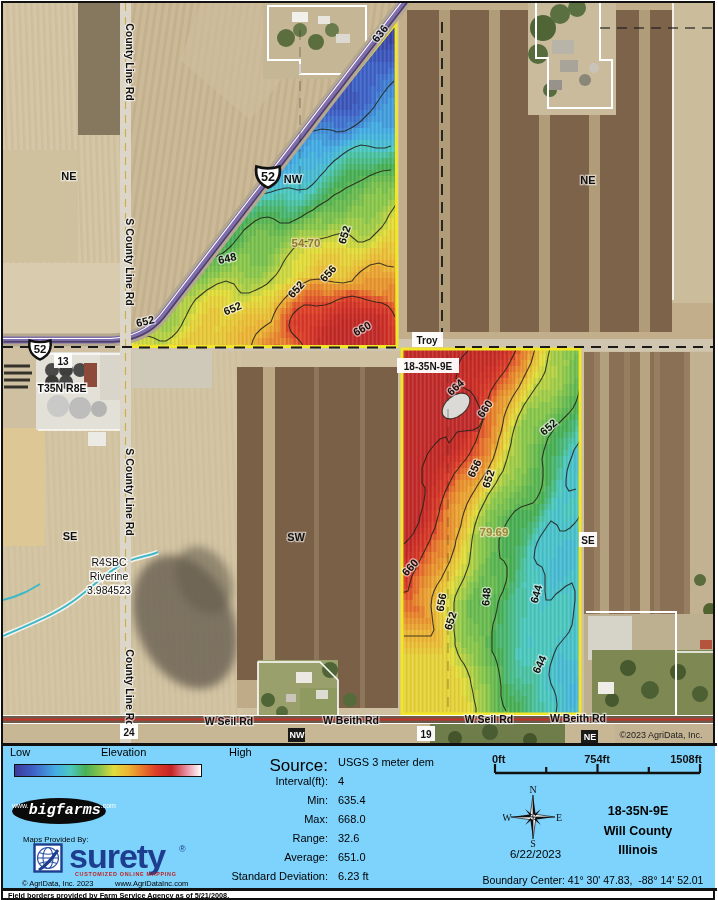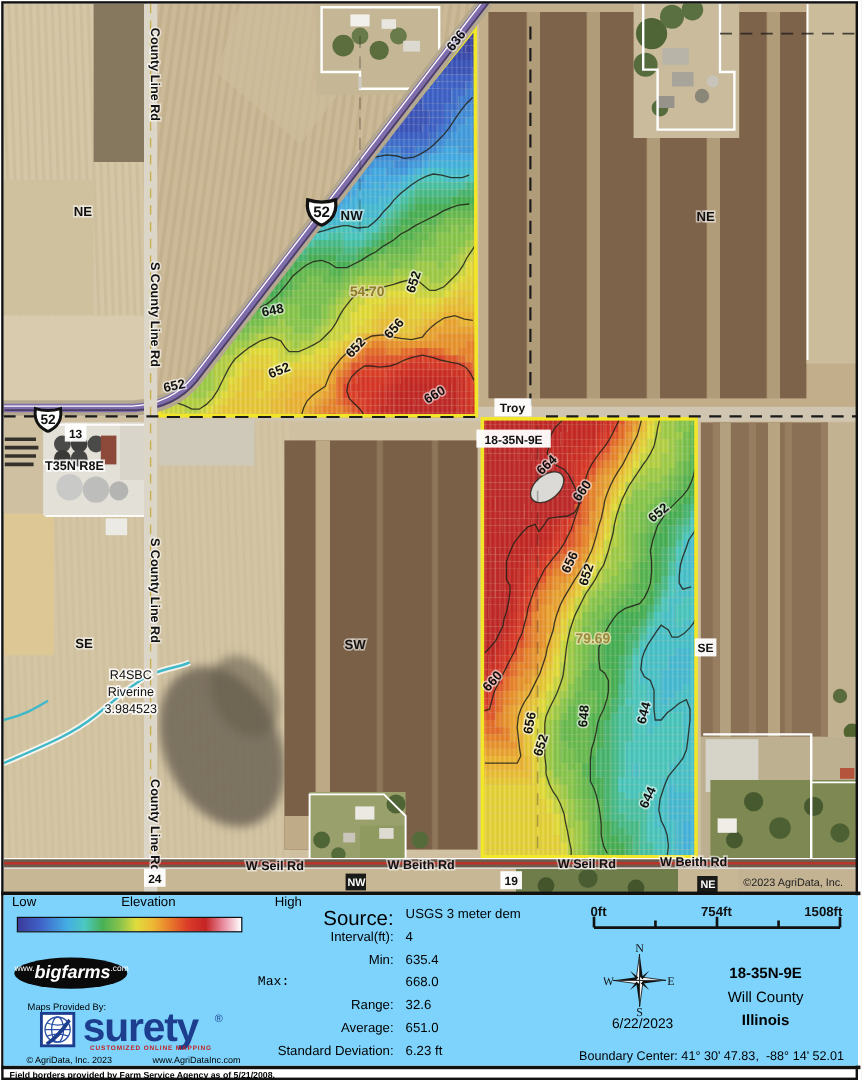--- a/index.html
+++ b/index.html
@@ -2051,45 +2051,45 @@
     </g>
   </svg>
 <div class="abs" style="left:1px;top:1px;width:710px;height:895px;border:2.5px solid #111;"></div>
 <div class="abs" style="left:1px;top:743px;width:716px;height:3px;background:#111;"></div>
 <div class="abs" style="left:1px;top:888px;width:716px;height:2.5px;background:#111;"></div>
 <div class="abs" style="left:3px;top:746px;width:712px;height:142px;background:#7dd3fc;">
     <div class="abs" style="left:7px;top:0px;font-size:11px;">Low</div>
     <div class="abs" style="left:76px;top:0px;font-size:11px;margin-left:22px;">Elevation</div>
     <div class="abs" style="left:186px;top:0px;font-size:11px;padding-left:40px;">High</div>
     <div class="abs" style="left:11px;top:18px;width:186px;height:11px;border:1.6px solid #111;background:linear-gradient(to right,#3a3a9a 0%,#3f62c8 10%,#44aee4 22%,#4cc8c0 30%,#48b054 38%,#8cc44c 46%,#e0dc3c 53%,#eeb434 61%,#e87c2c 68%,#dc3c28 76%,#c42424 84%,#e88ca0 92%,#ffffff 100%);"></div>
-    <div class="abs" style="left:9px;top:52px;width:94px;height:26px;background:#0a0a0a;border-radius:50%;color:#fff;text-align:center;"><span style="font-size:7px;vertical-align:6px;">www.</span><span style="font-family:Liberation Sans, sans-serif;font-style:italic;font-weight:bold;font-size:15px;line-height:26px;">bigfarms</span><span style="font-size:7px;vertical-align:6px;">.com</span></div>
+    <div class="abs" style="left:9px;top:52px;width:94px;height:26px;background:#0a0a0a;border-radius:50%;color:#fff;text-align:center;"><span style="font-size:7px;vertical-align:6px;">www.</span><span style="font-family:Liberation Mono, monospace;font-style:italic;font-weight:bold;font-size:15px;line-height:26px;">bigfarms</span><span style="font-size:7px;vertical-align:6px;">.com</span></div>
     <div class="abs" style="left:20px;top:89px;font-size:7.8px;">Maps Provided By:</div>
     <svg class="abs" style="left:30px;top:97px;" width="180" height="34" viewBox="0 0 180 34">
       <rect x="1.5" y="1.5" width="27" height="27" fill="#ffffff" stroke="#1d3d8f" stroke-width="2.4"></rect>
       <g stroke="#2b52a8" stroke-width="1.1" fill="none">
         <circle cx="15" cy="15" r="10.5"></circle>
         <ellipse cx="15" cy="15" rx="5" ry="10.5"></ellipse>
         <line x1="4.5" y1="15" x2="25.5" y2="15"></line>
         <path d="M6,9.5 Q15,13 24,9.5"></path>
         <path d="M6,20.5 Q15,17 24,20.5"></path>
       </g>
       <path d="M5,26 Q14,20 24,6 L26,8 Q17,22 7,28 Z" fill="#1d3d8f"></path>
       <text x="36" y="24.5" font-family="Liberation Sans,sans-serif" font-weight="bold" font-size="34" fill="#1d3d8f" letter-spacing="-1">surety</text>
       <text x="146" y="9" font-family="Liberation Sans,sans-serif" font-size="9" fill="#1d3d8f">®</text>
     </svg>
     <div class="abs" style="left:72px;top:124.5px;font-size:5.4px;letter-spacing:0.7px;font-weight:bold;color:#c22222;">CUSTOMIZED ONLINE MAPPING</div>
     <div class="abs" style="left:19px;top:133px;font-size:7.5px;">© AgriData, Inc. 2023</div>
-    <div class="abs" style="left:124px;top:133px;font-size:7.5px;">www.AgriDataInc.com</div>
+    <div class="abs" style="left:112px;top:133px;font-size:7.5px;">www.AgriDataInc.com</div>
     <div class="abs" style="left:125px;top:10px;width:200px;text-align:right;font-size:17px;">Source:</div>
     <div class="abs" style="left:335px;top:10px;font-size:11px;">USGS 3 meter dem</div>
     <div class="abs" style="left:125px;top:29px;width:200px;text-align:right;font-size:11px;">Interval(ft):</div>
     <div class="abs" style="left:335px;top:29px;font-size:11px;">4</div>
     <div class="abs" style="left:125px;top:48px;width:200px;text-align:right;font-size:11px;">Min:</div>
     <div class="abs" style="left:335px;top:48px;font-size:11px;">635.4</div>
-    <div class="abs" style="left:125px;top:67px;width:200px;text-align:center;font-size:11px;font-family:Liberation Mono, monospace;">Max:</div>
+    <div class="abs" style="left:125px;top:67px;width:200px;text-align:right;font-size:11px;">Max:</div>
     <div class="abs" style="left:335px;top:67px;font-size:11px;">668.0</div>
     <div class="abs" style="left:125px;top:86px;width:200px;text-align:right;font-size:11px;">Range:</div>
     <div class="abs" style="left:335px;top:86px;font-size:11px;">32.6</div>
     <div class="abs" style="left:125px;top:105px;width:200px;text-align:right;font-size:11px;">Average:</div>
     <div class="abs" style="left:335px;top:105px;font-size:11px;">651.0</div>
     <div class="abs" style="left:125px;top:124px;width:200px;text-align:right;font-size:11px;">Standard Deviation:</div>
     <div class="abs" style="left:335px;top:124px;font-size:11px;">6.23 ft</div>
     <svg class="abs" style="left:480px;top:5px;" width="232" height="30" viewBox="0 0 232 30">
       <line x1="12" y1="22" x2="217" y2="22" stroke="#111" stroke-width="2.4"></line>
       <line x1="12" y1="22" x2="12" y2="13" stroke="#111" stroke-width="2.2"></line>
@@ -2124,16 +2124,16 @@
         <g font-family="Liberation Serif,serif" font-size="10" fill="#111" text-anchor="middle">
           <text x="0" y="-24">N</text>
           <text x="0" y="30">S</text>
           <text x="-26" y="3.5">W</text>
           <text x="26" y="3.5">E</text>
         </g>
       </g>
     </svg>
     <div class="abs" style="left:495px;top:102px;width:75px;text-align:center;font-size:11.5px;">6/22/2023</div>
     <div class="abs" style="left:585px;top:58px;width:100px;text-align:center;font-weight:bold;font-size:12.5px;">18-35N-9E</div>
-    <div class="abs" style="left:585px;top:78px;width:100px;text-align:center;font-weight:normal;font-size:12.5px;">Will County</div>
+    <div class="abs" style="left:585px;top:78px;width:100px;text-align:center;font-weight:bold;font-size:12.5px;">Will County</div>
     <div class="abs" style="left:585px;top:97px;width:100px;text-align:center;font-weight:bold;font-size:12.5px;">Illinois</div>
     <div class="abs" style="left:440px;top:128px;width:300px;text-align:center;font-size:10.5px;">Boundary Center: 41° 30' 47.83,&nbsp; -88° 14' 52.01</div>
   </div>
 <div class="abs" style="left:8px;top:891px;font-size:7.3px;font-weight:bold;">Field borders provided by Farm Service Agency as of 5/21/2008.</div>
 </body></html>

